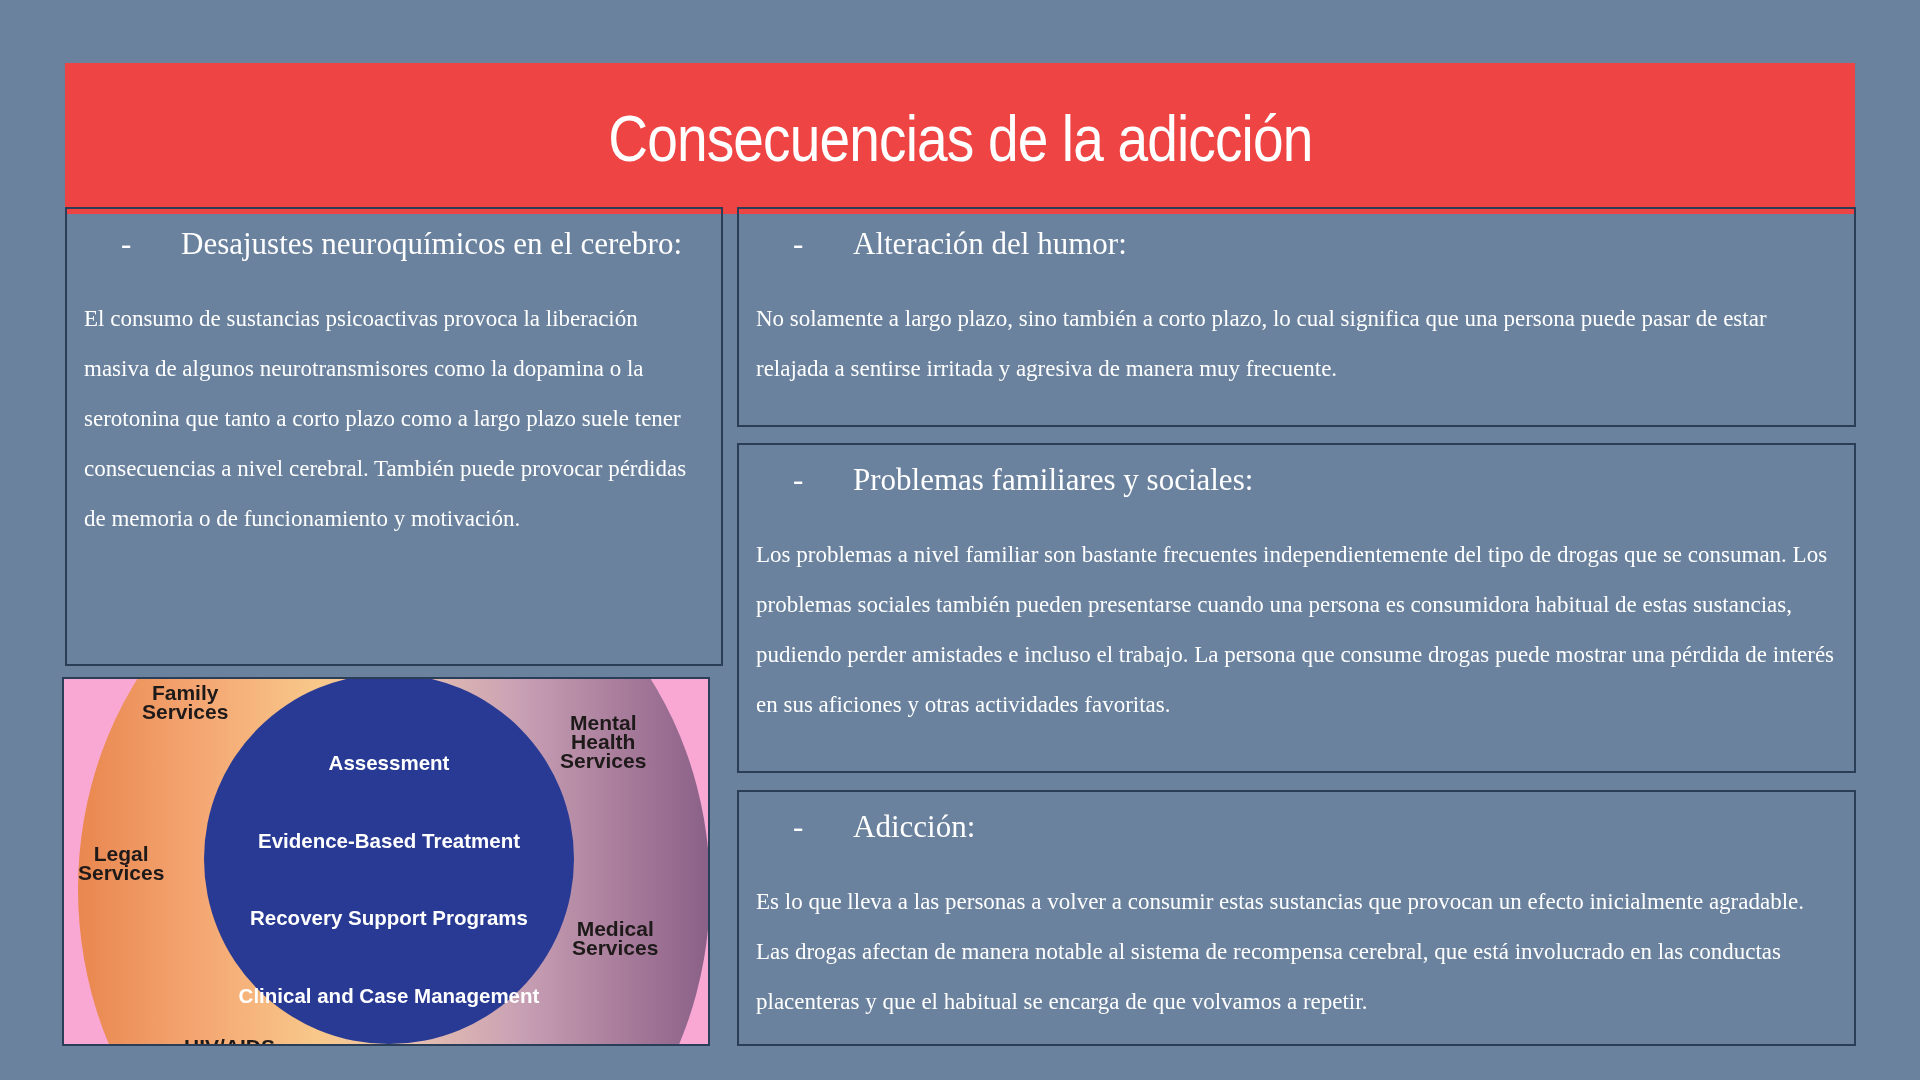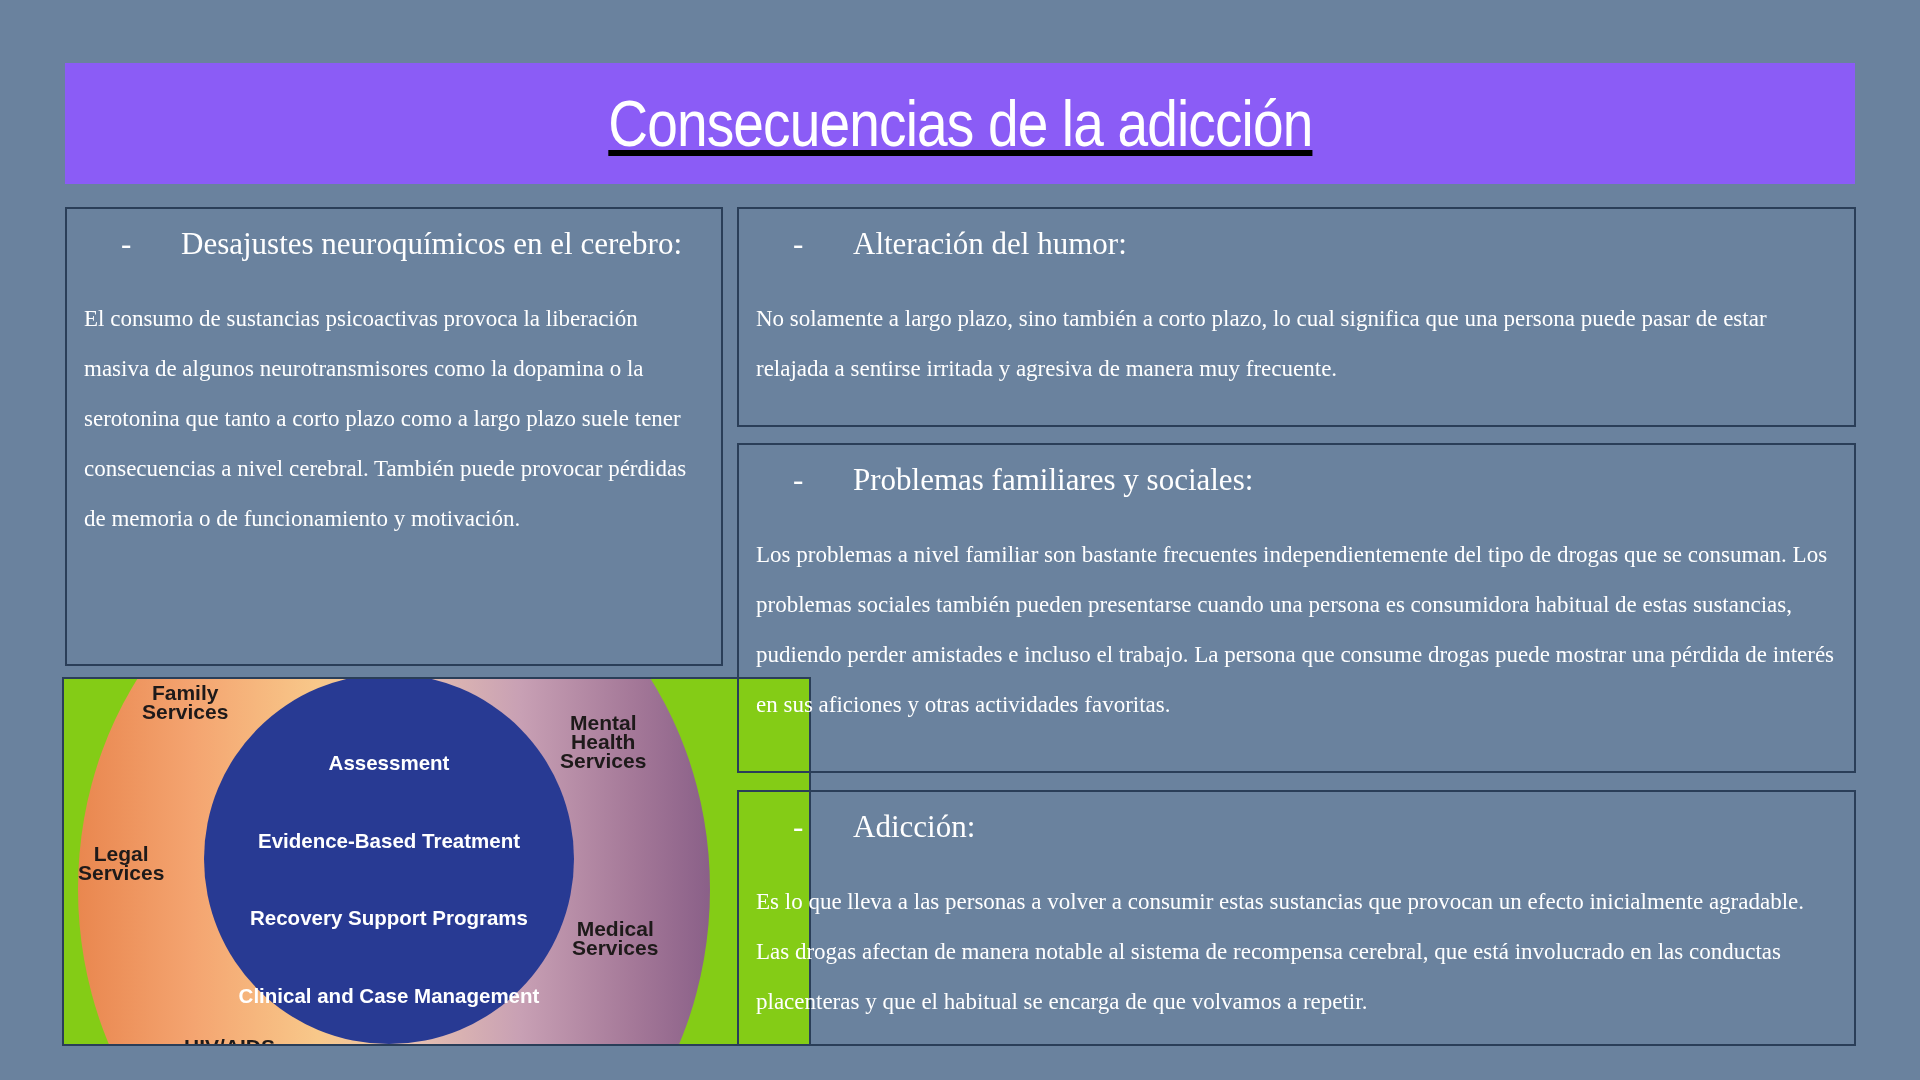--- a/index.html
+++ b/index.html
@@ -2,23 +2,23 @@
 <html><head>
 <meta charset="utf-8">
 <style>
   html, body { margin:0; padding:0; }
   body {
     width:1920px; height:1080px; overflow:hidden; position:relative;
     background:#6a829e;
     font-family:"DejaVu Serif", serif;
   }
   .header {
-    position:absolute; left:65px; top:63px; width:1790px; height:121px;
-    background:#8b5cf6;
-    display:flex; align-items:center; justify-content:center;text-decoration:underline;
+    position:absolute; left:65px; top:63px; width:1790px; height:151px;
+    background:#ef4444;
+    display:flex; align-items:center; justify-content:center;
   }
   .header h1 {
     margin:0; color:#ffffff; font-weight:normal;
     font-family:"Liberation Sans", sans-serif;
     font-size:64px; letter-spacing:-1px;
     transform:scaleX(0.86);
   }
   .box {
     position:absolute; box-sizing:border-box;
     border:2px solid #2a3e58;
@@ -35,22 +35,22 @@
   #box-left .body-text { margin-top:32px; }
   #box-humor { left:737px; top:207px; width:1119px; height:220px; padding:16px 17px 0 17px; }
   #box-familia { left:737px; top:443px; width:1119px; height:330px; padding:16px 17px 0 17px; }
   #box-adiccion { left:737px; top:790px; width:1119px; height:256px; padding:16px 17px 0 17px; }
   .box .bullet { padding-left:37px; }
   .box .bullet .dash { width:60px; }
   #box-left .bullet .dash { width:60px; }
   .box .body-text { margin-top:32px; }
 
   .diagram {
-    position:absolute; left:62px; top:677px; width:749px; height:369px;
-    background:#84cc16; border:2px solid #2a3e58; box-sizing:border-box; overflow:hidden;
+    position:absolute; left:62px; top:677px; width:648px; height:369px;
+    background:#f9a8d4; border:2px solid #2a3e58; box-sizing:border-box; overflow:hidden;
   }
   .outer-ring {
     position:absolute; left:14px; top:-150px; width:632px; height:720px; border-radius:50%;
     background:linear-gradient(90deg,#e9874f 0%,#f4a470 18%,#f8c88a 38%,#e8c2b0 52%,#c8a0b4 70%,#a47898 88%,#8a6088 100%);
   }
   .inner-circle {
     position:absolute; left:140px; top:-5px; width:370px; height:370px; border-radius:50%;
     background:#283a93;
     display:flex; flex-direction:column; align-items:center; justify-content:flex-start;
     padding-top:70px; box-sizing:border-box;gap:40px;

